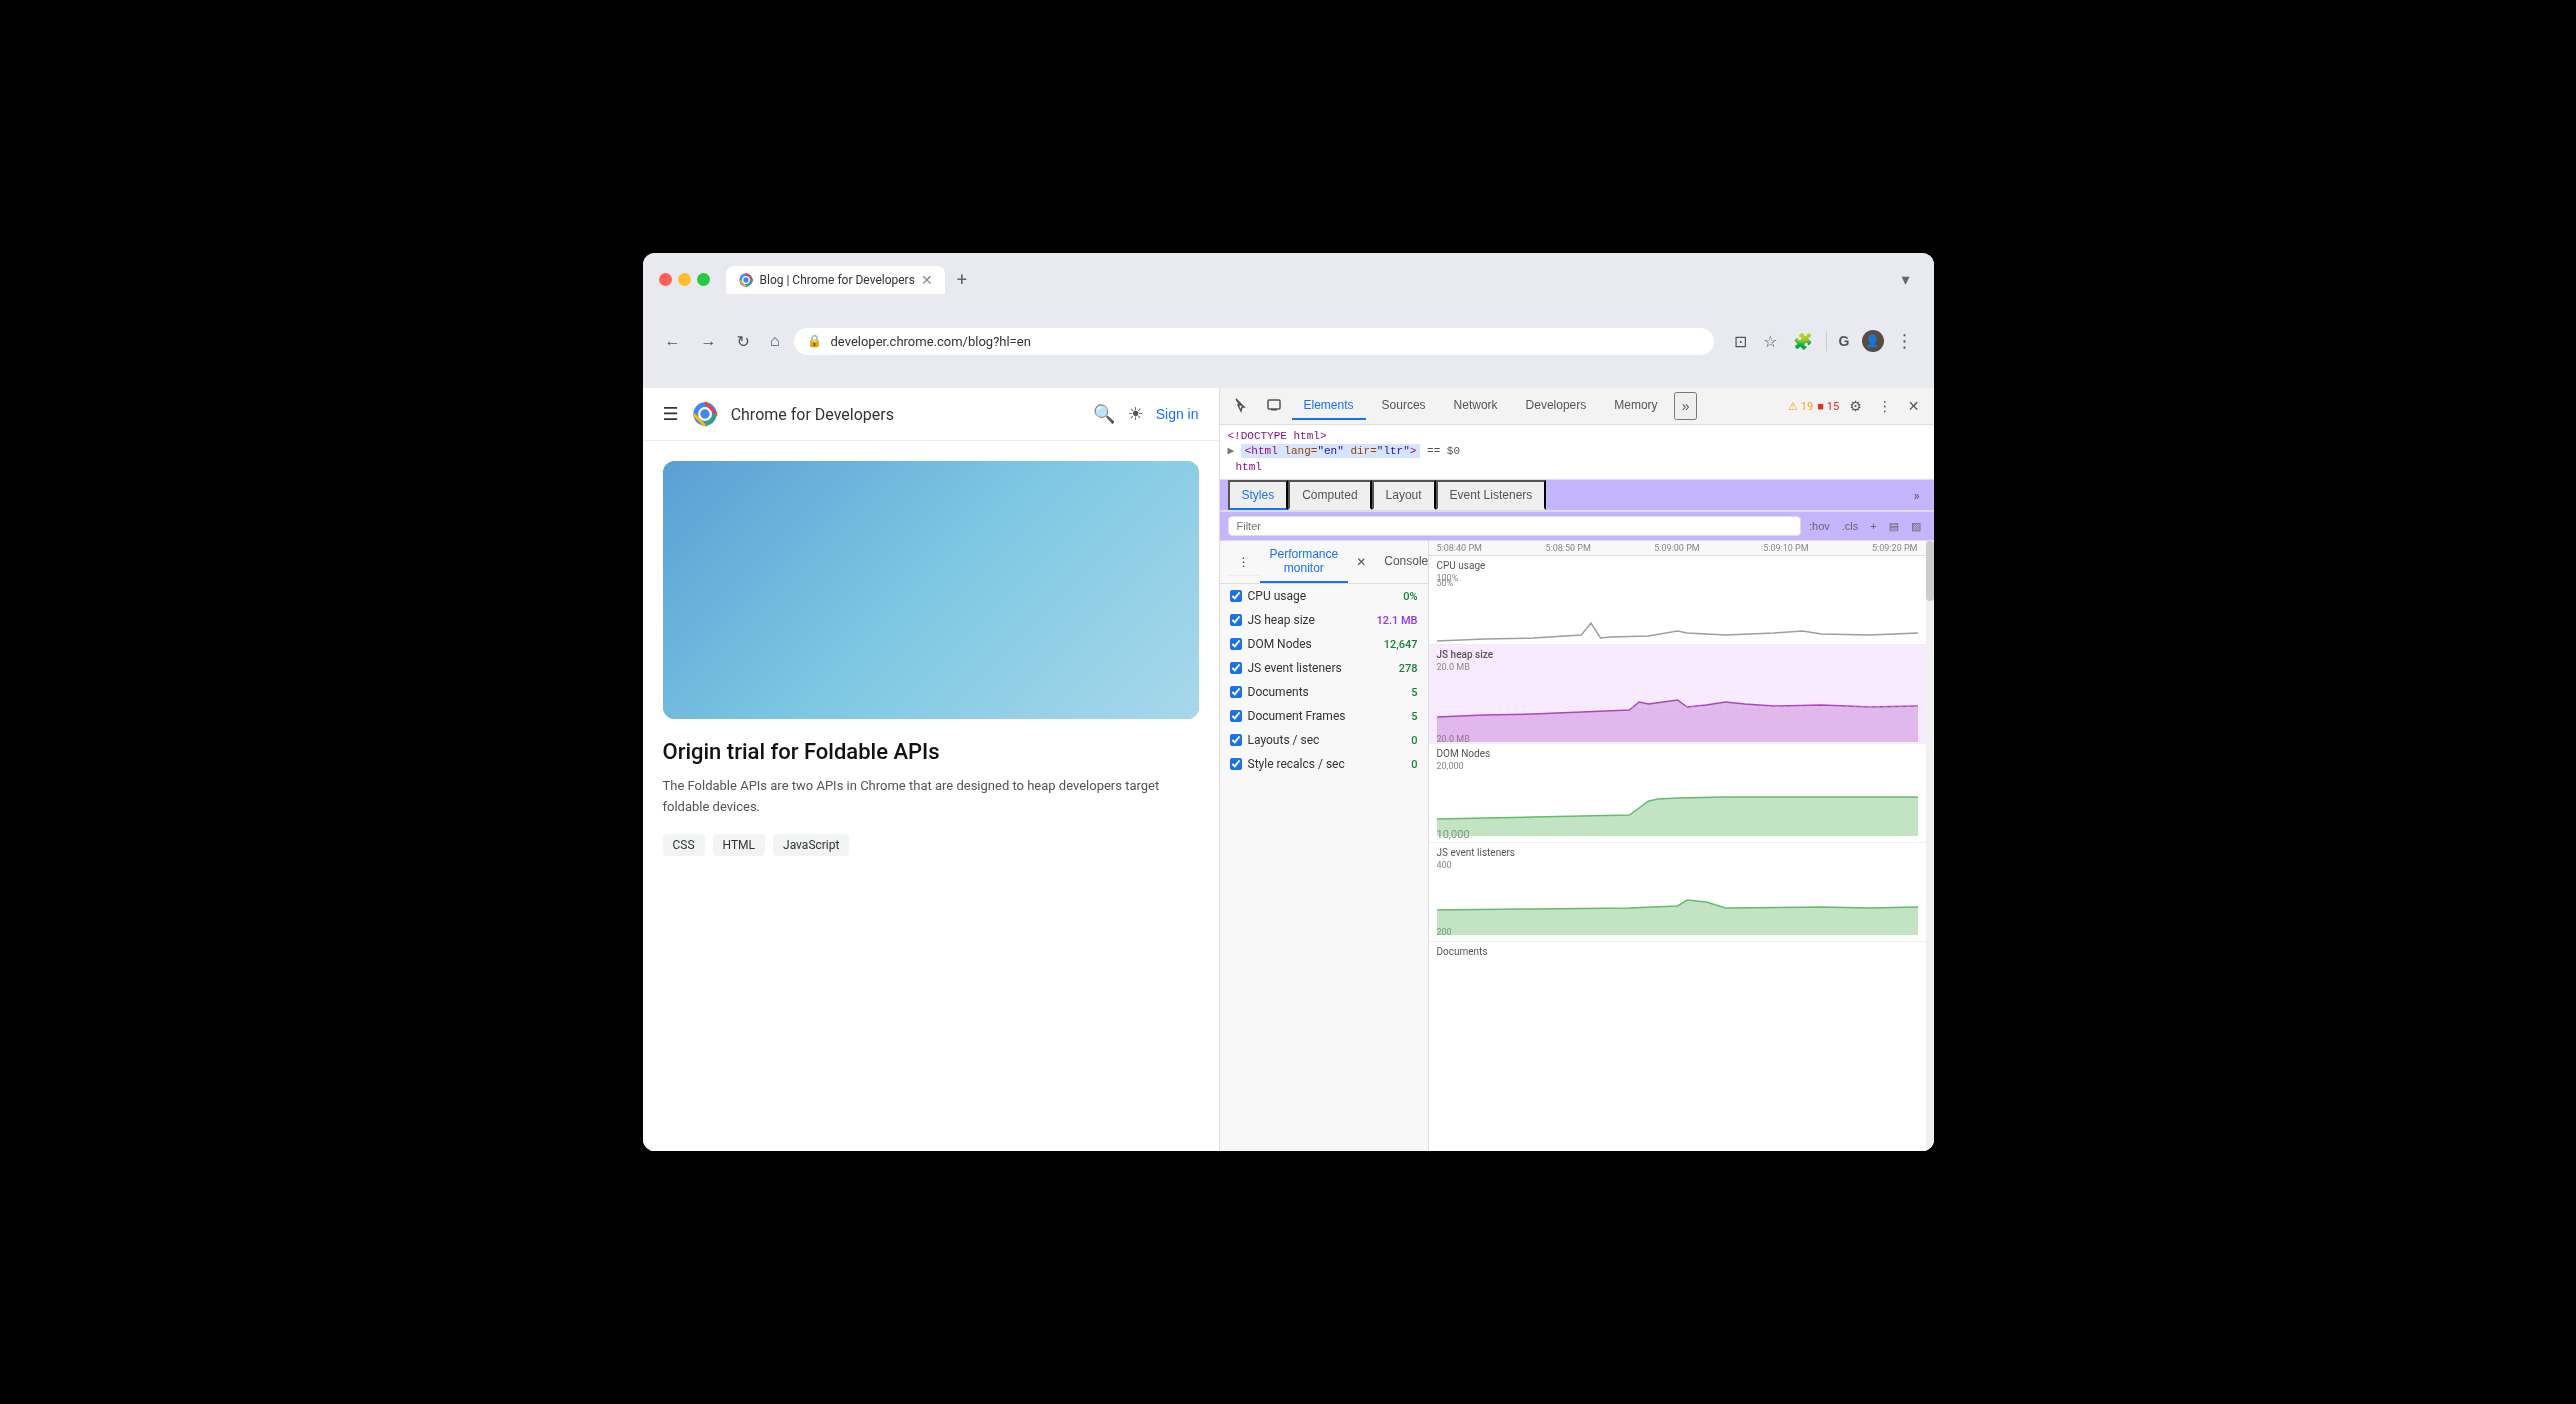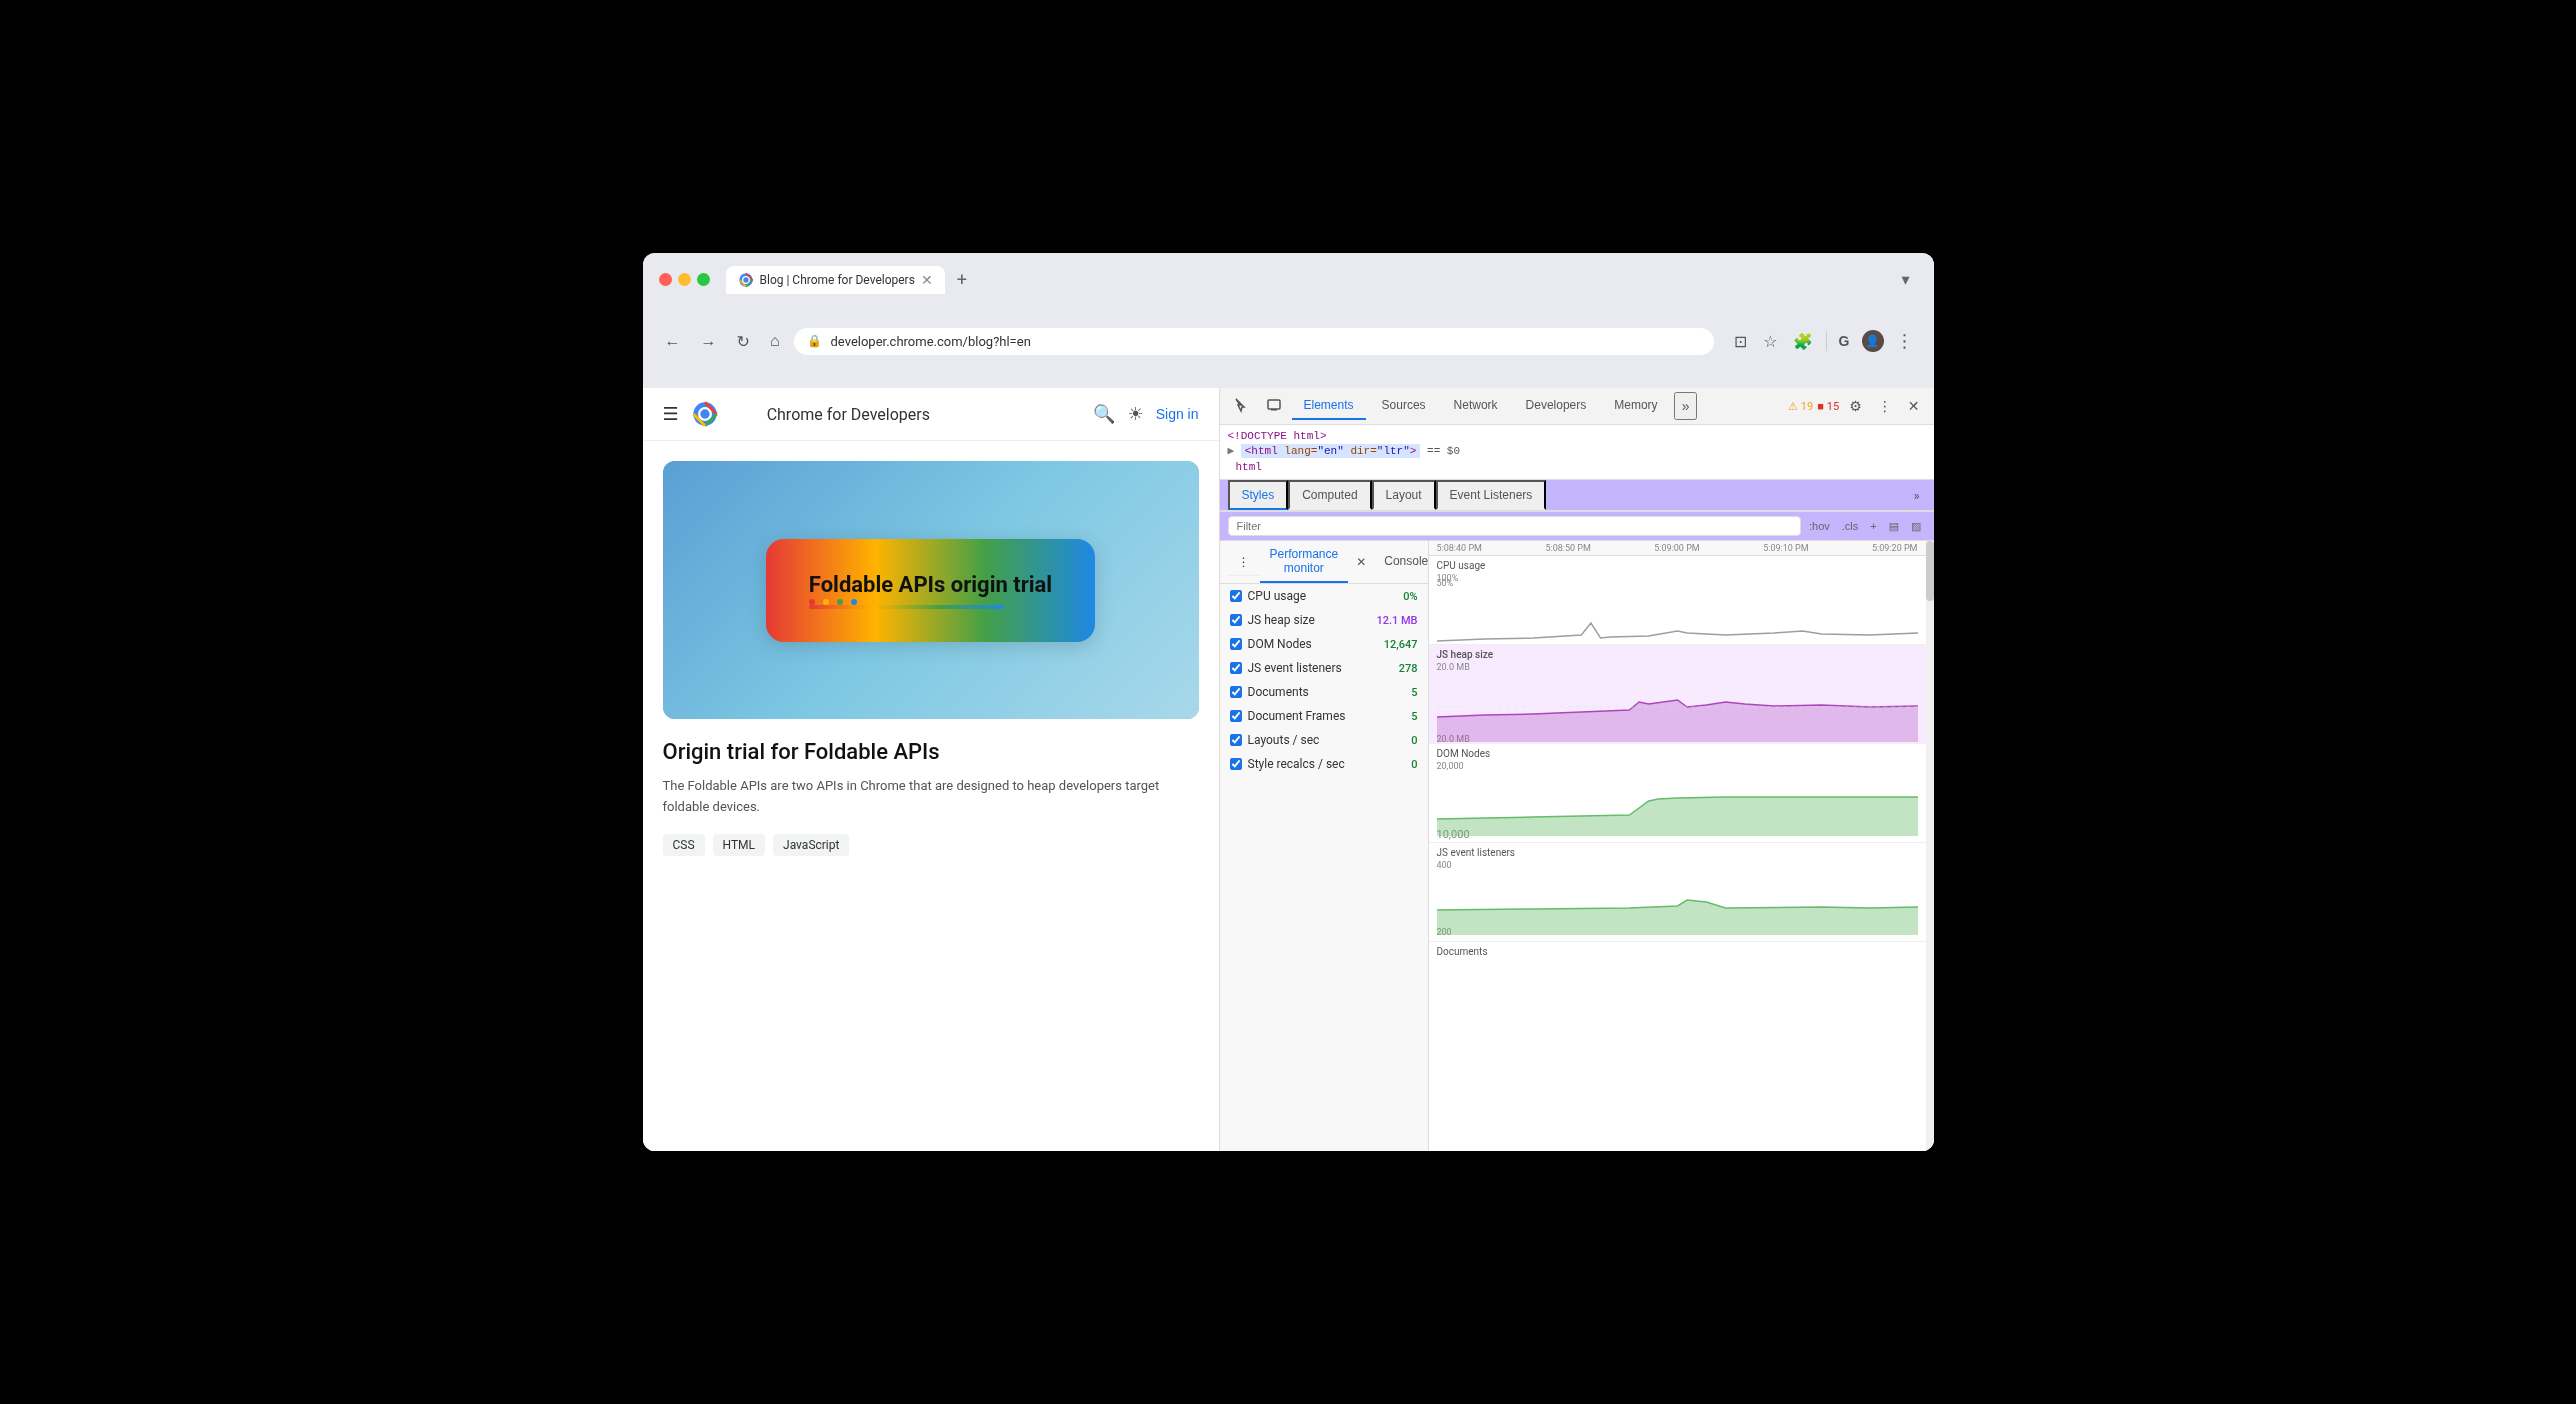--- a/index.html
+++ b/index.html
@@ -165,21 +165,20 @@
       font-size: 18px;
       color: #333;
     }
     .chrome-logo {
       width: 28px; height: 28px;
     }
     .site-title {
       font-size: 16px;
       color: #333;
       font-weight: 400;
-      margin-left: 36px;
     }
     .site-header-actions {
       margin-left: auto;
       display: flex;
       align-items: center;
       gap: 12px;
     }
     .search-btn {
       background: none;
       border: none;
@@ -634,32 +633,20 @@
           <button class="search-btn">🔍</button>
           <button class="theme-btn">☀</button>
           <button class="sign-in-btn">Sign in</button>
         </div>
       </div>
 
       <div class="blog-content">
 
         <div class="blog-card-image">
           <div class="blog-card-image-bg"></div>
-          <div class="foldable-card">
-            <div class="foldable-card-border"></div>
-            <div class="foldable-card-title">Foldable APIs origin trial</div>
-            <div class="foldable-card-line">
-              <div class="foldable-card-dots">
-                <div class="dot dot-red"></div>
-                <div class="dot dot-yellow"></div>
-                <div class="dot dot-green"></div>
-                <div class="dot dot-blue"></div>
-              </div>
-            </div>
-          </div>
         </div>
 
         <h2 class="blog-post-title">Origin trial for Foldable APIs</h2>
         <p class="blog-post-desc">The Foldable APIs are two APIs in Chrome that are designed to heap developers target foldable devices.</p>
         <div class="blog-tags">
           <span class="tag">CSS</span>
           <span class="tag">HTML</span>
           <span class="tag">JavaScript</span>
         </div>
       </div>

